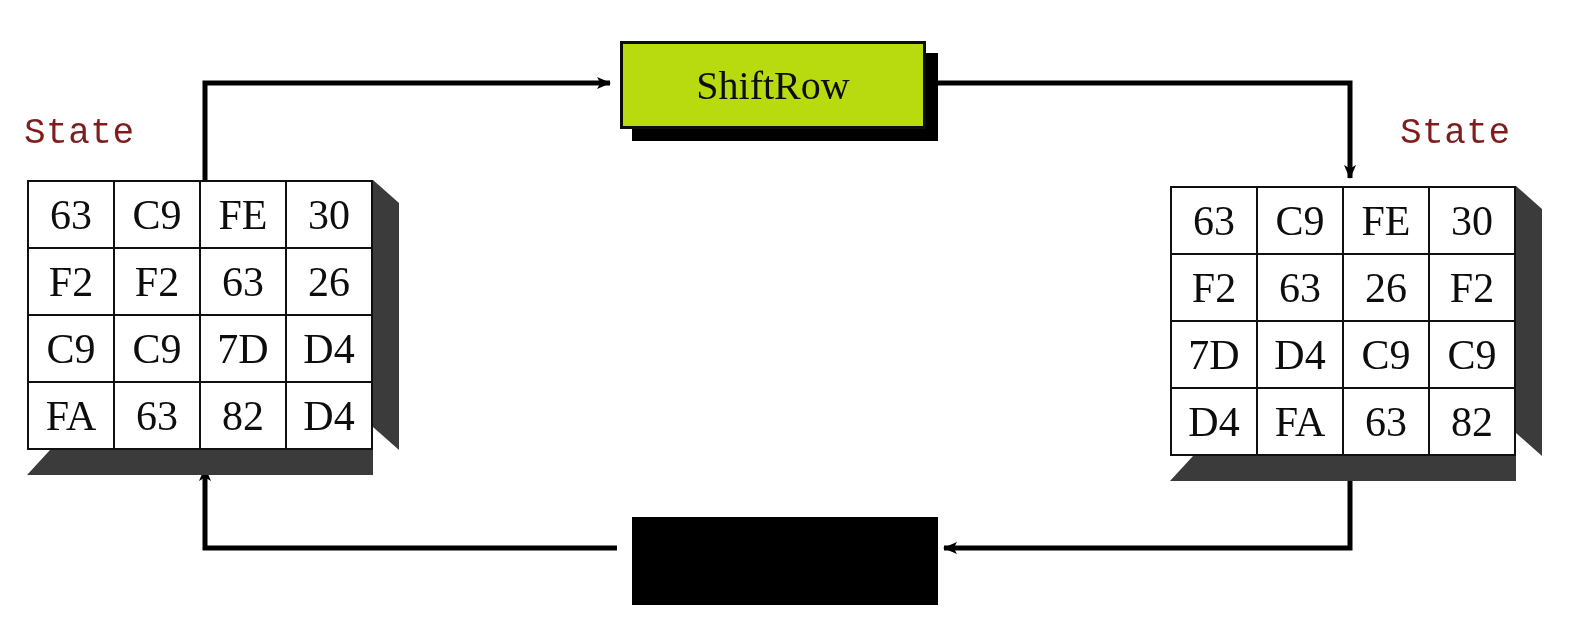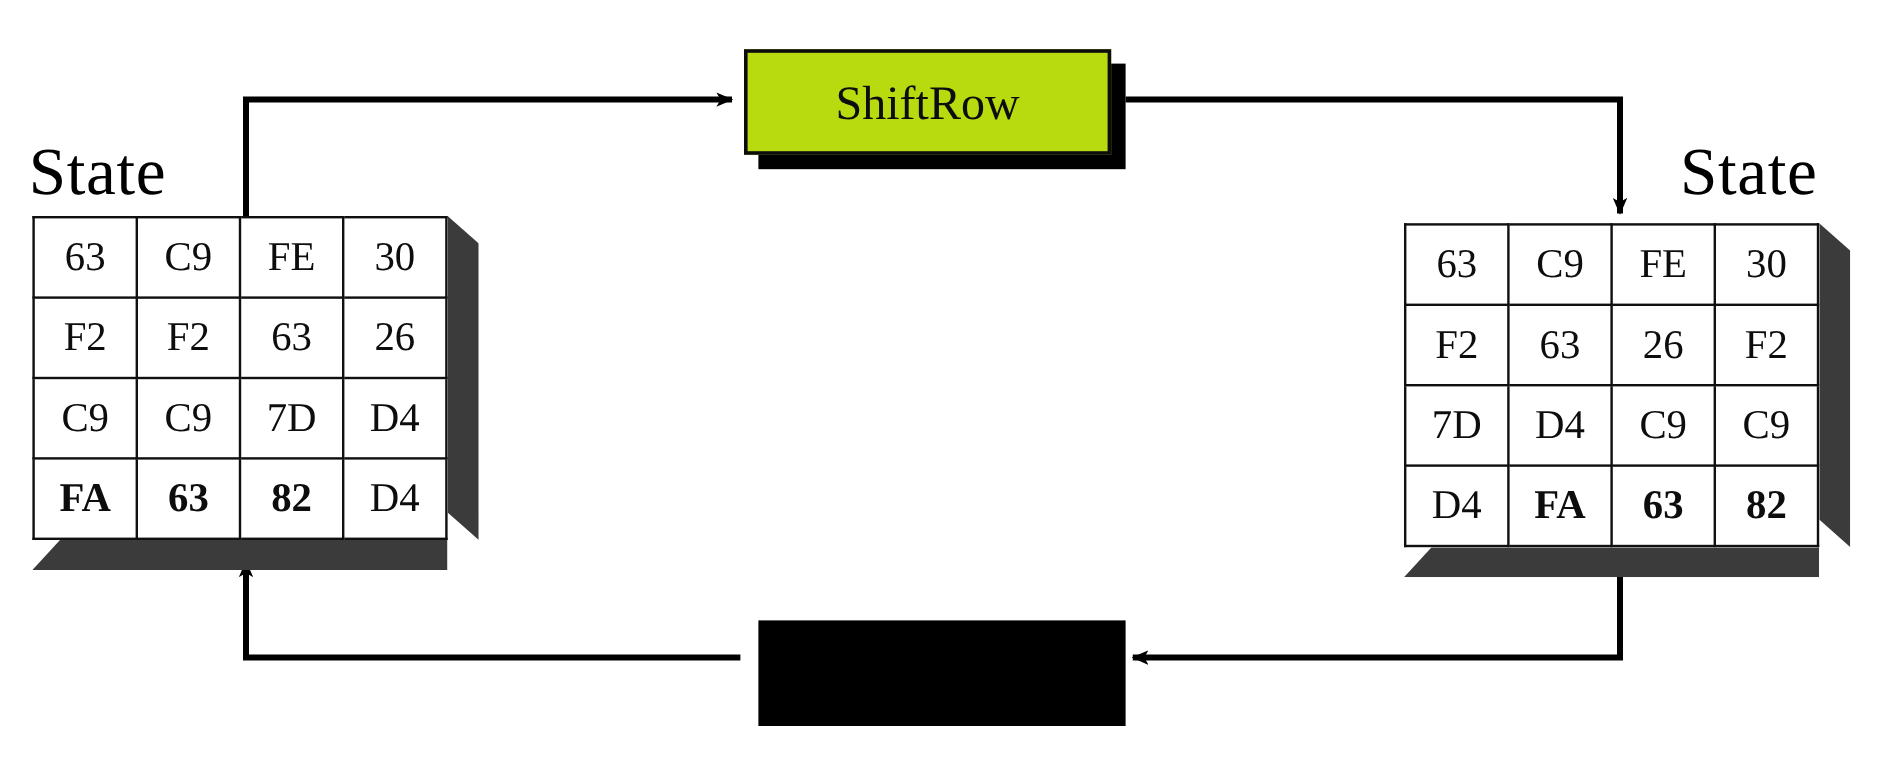--- a/index.html
+++ b/index.html
@@ -22,25 +22,26 @@
   #wires {
     position: absolute;
     left: 0; top: 0;
     width: 1582px;
     height: 640px;
   }
 
   
   .state-label {
     position: absolute;
-    font-size: 56px;
-    color: #000000;
+    font-size: 36px;
+    color: #7f1d1d;
     line-height: 1;
     white-space: nowrap;
     letter-spacing: 0.5px;
+    font-family: Liberation Mono, monospace;
   }
   #state-label-left  { left: 24px;  top: 116px; }
   #state-label-right { left: 1400px; top: 116px; }
 
   
   .matrix-wrap {
     position: absolute;
   }
   .matrix-3d-side {
     position: absolute;
@@ -69,29 +70,29 @@
     background: #ffffff;
     z-index: 2;
     table-layout: fixed;
   }
   table.state-grid td {
     width: 84px;
     height: 65px;
     border: 2.5px solid #101010;
     text-align: center;
     vertical-align: middle;
-    font-size: 34px;
+    font-size: 42px;
     color: #0d0d0d;
     padding: 0;
     background: #ffffff;
     line-height: 1;
   }
   td.hl-yellow { background: #ffef00; }
   td.hl-orange { background: #f6b400; }
-  td.hl-grey   { background: #bebebe; font-weight: bold; }
+  td.hl-grey   { background: #bebebe; }
   td.hl-white  { background: #ffffff; }
 
   
   .op-box {
     position: absolute;
     box-sizing: border-box;
     background: #b8db10;
     border: 3px solid #0d0d0d;
     display: flex;
     align-items: center;

